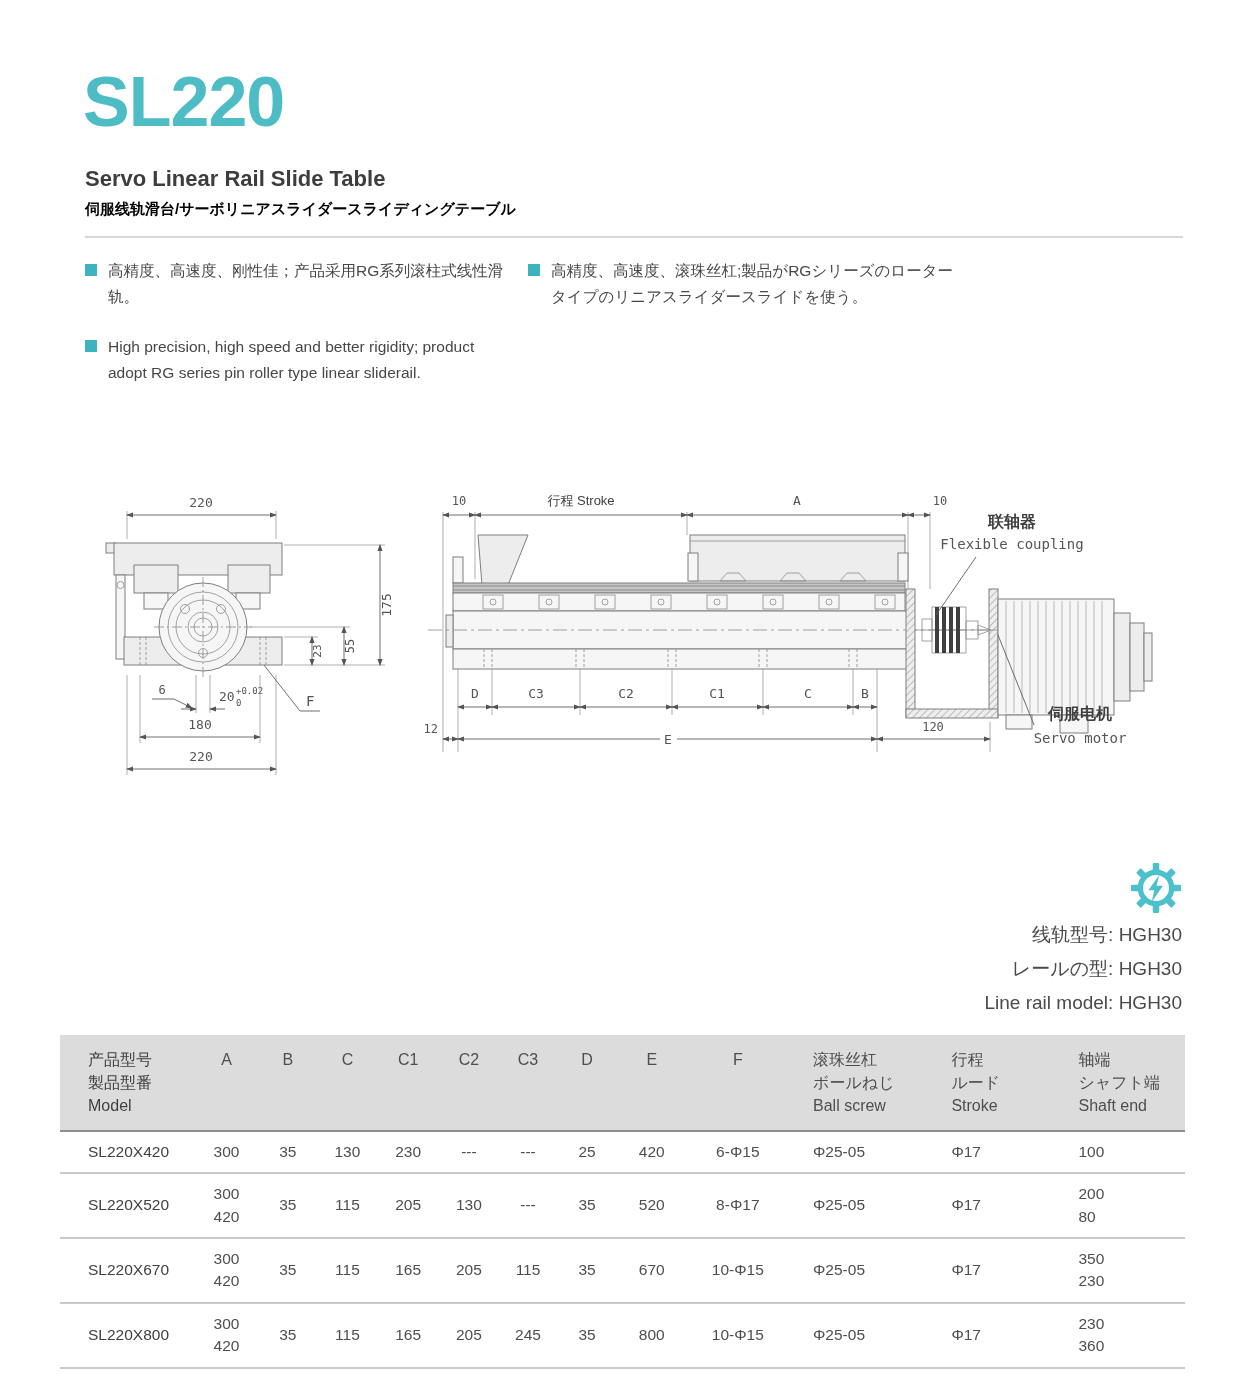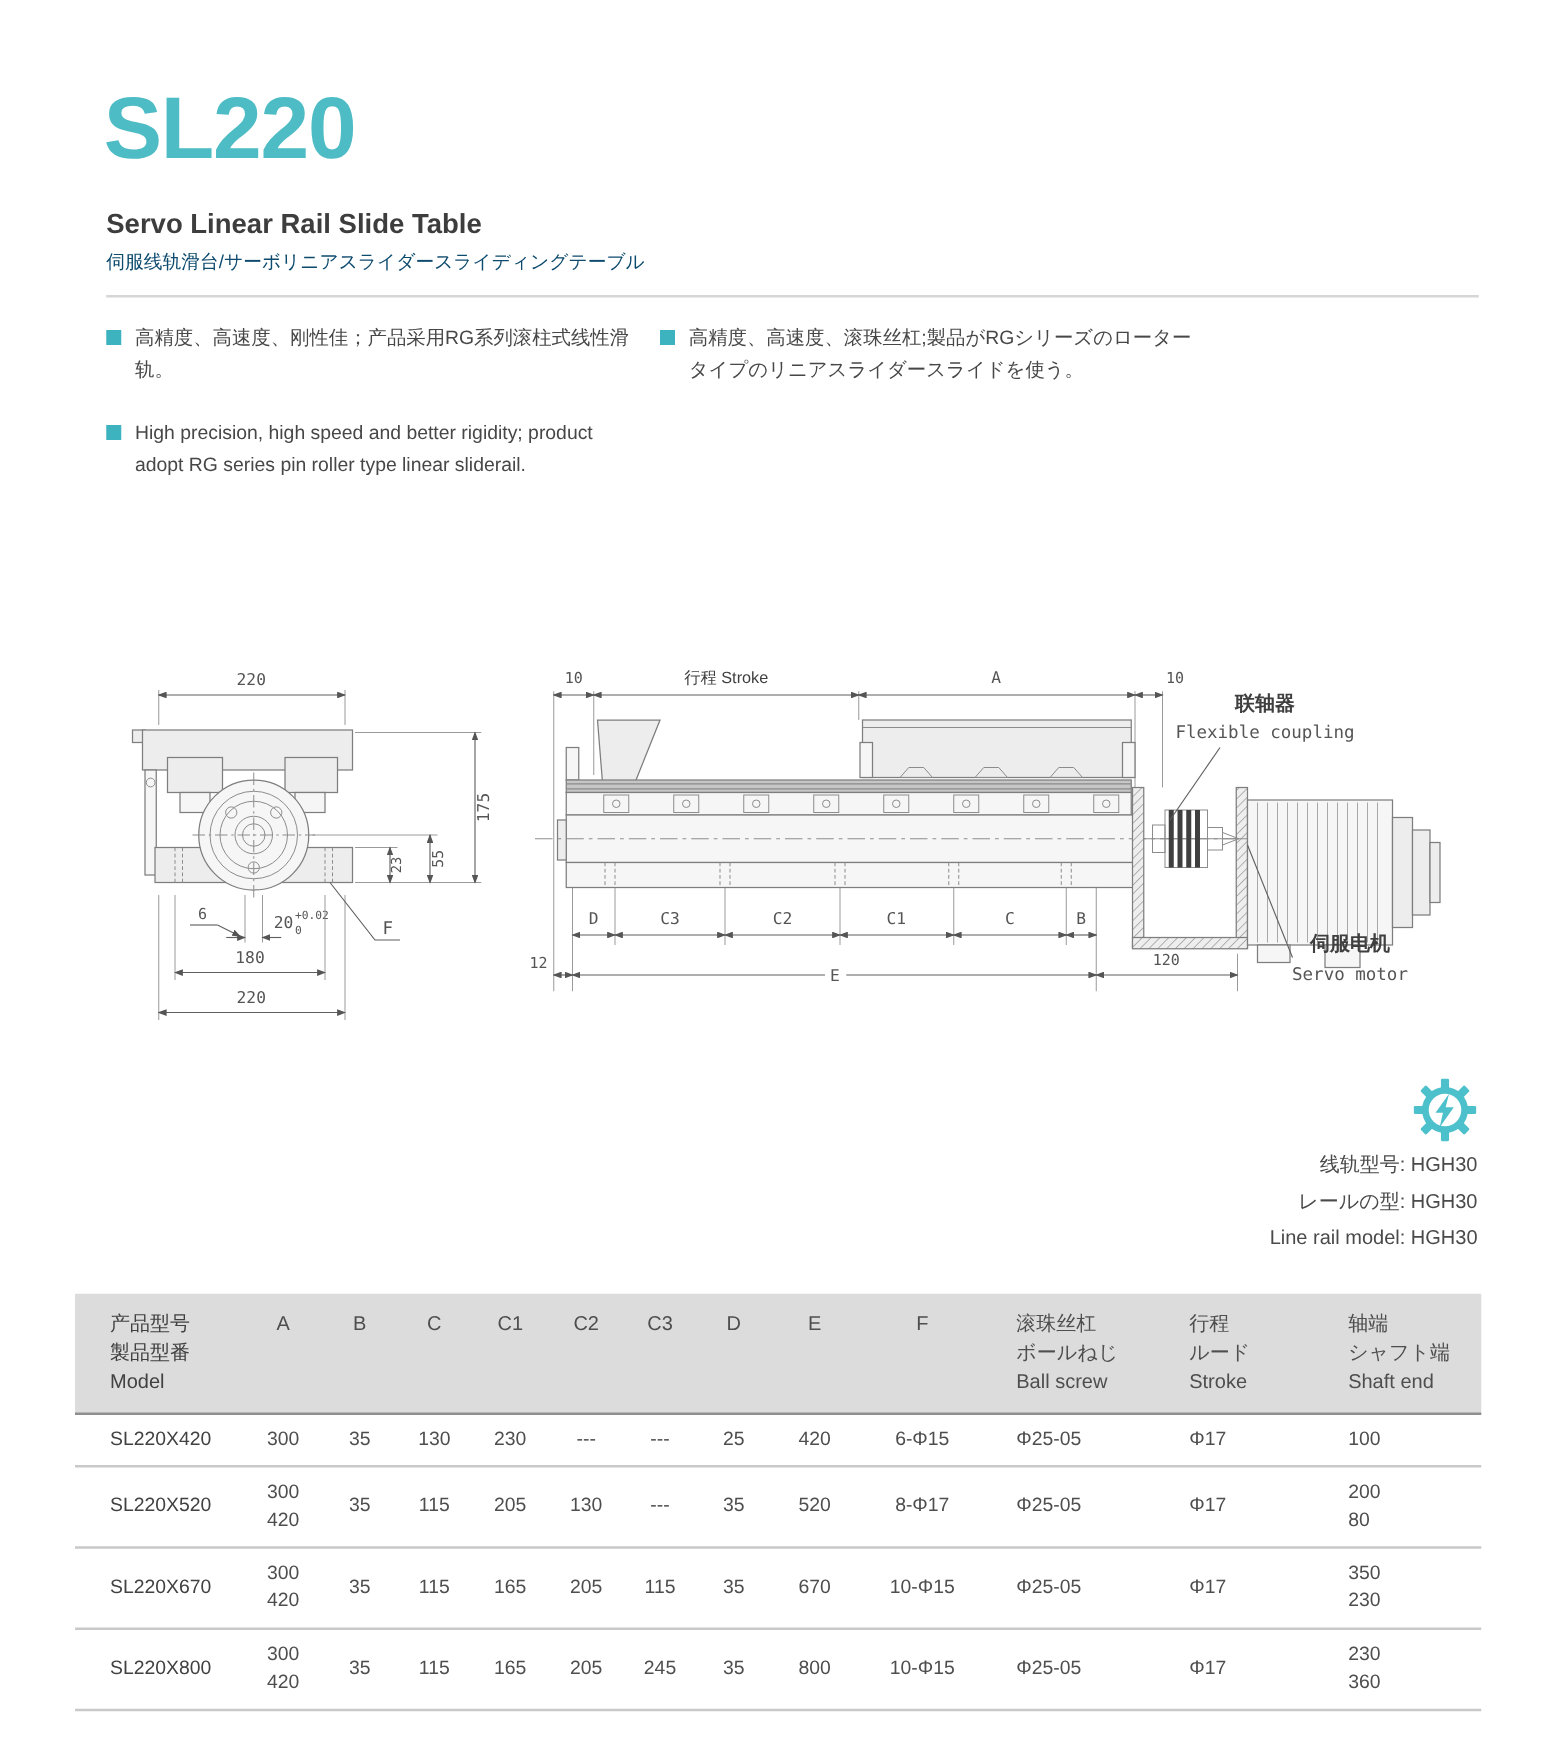--- a/index.html
+++ b/index.html
@@ -2,42 +2,42 @@
 <html><head>
 <meta charset="utf-8">
 <style>
   html,body{margin:0;padding:0;background:#fff;}
   .page{position:relative;width:1240px;height:1399px;background:#fff;overflow:hidden;
         font-family:"Liberation Sans","DejaVu Sans",sans-serif;color:#4a4a4a;}
   
   .title{position:absolute;left:83px;top:62px;font-size:70px;font-weight:bold;
          letter-spacing:-1px;color:#4dbcc5;}
   .subtitle{position:absolute;left:85px;top:166px;font-size:22px;font-weight:bold;color:#3d3d3d;}
-  .subtitle-cjk{position:absolute;left:85px;top:200px;font-size:15px;color:#0c4a6e;}
+  .subtitle-cjk{position:absolute;left:85px;top:200px;font-size:15px;color:#000000;font-weight:bold;}
   .divider{position:absolute;left:85px;top:236px;width:1098px;height:2px;background:#d6d6d6;}
   
   .features{position:absolute;top:258px;left:85px;width:1100px;}
   .feat-col-left{position:absolute;left:0;top:0;width:420px;}
   .feat-col-right{position:absolute;left:443px;top:0;width:440px;}
   .feat-item{display:flex;margin-bottom:24px;}
   .feat-bullet{flex:0 0 12px;width:12px;height:12px;margin:6px 11px 0 0;background:#3eb3c0;}
   .feat-text{font-size:15.5px;line-height:1.68;color:#474747;}
   
-  .diagrams{position:absolute;left:0;top:508px;width:1240px;height:330px;text-decoration:underline;}
+  .diagrams{position:absolute;left:0;top:467px;width:1240px;height:330px;text-decoration:underline;}
   svg text{font-family:"DejaVu Sans Mono",monospace;fill:#555;}
   svg .cjk{font-family:"Liberation Sans","DejaVu Sans",sans-serif;fill:#3f3f3f;}
   .shape{fill:#ededed;stroke:#7e7e7e;stroke-width:1;}
   .shape-light{fill:#f6f6f6;stroke:#7e7e7e;stroke-width:1;}
   .dimline{stroke:#5f5f5f;stroke-width:0.9;fill:none;}
   .extline{stroke:#8c8c8c;stroke-width:0.7;fill:none;}
   .thin{stroke:#8c8c8c;stroke-width:0.8;fill:none;}
   
   .rail-note{position:absolute;right:58px;top:862px;text-align:right;}
   .rail-note .gear{display:inline-block;}
-  .rail-note .line{font-size:16px;color:#4a4a4a;line-height:1.8;}
+  .rail-note .line{font-size:19px;color:#4a4a4a;line-height:1.8;}
   
   .spec-table{position:absolute;left:60px;top:1035px;width:1125px;font-size:15.5px;}
   .t-grid{display:grid;grid-template-columns:12% 5.6% 5.3% 5.3% 5.5% 5.3% 5.2% 5.3% 6.2% 9.1% 12.3% 11.3% 11.6%;}
   .t-head{background:#dcdcdc;border-bottom:2px solid #8f8f8f;padding:13px 0 12px 0;
           color:#4e4e4e;font-size:16px;line-height:1.5;}
   .t-row{border-bottom:2px solid #c9c9c9;align-items:center;color:#4e4e4e;}
   .t-cell{white-space:pre-line;text-align:center;padding:9px 2px;line-height:1.45;}
   .t-cell.al{text-align:left;padding-left:24px;}
   .t-head .t-cell{padding:0 2px;}
   .t-head .t-cell.al{padding-left:24px;}

